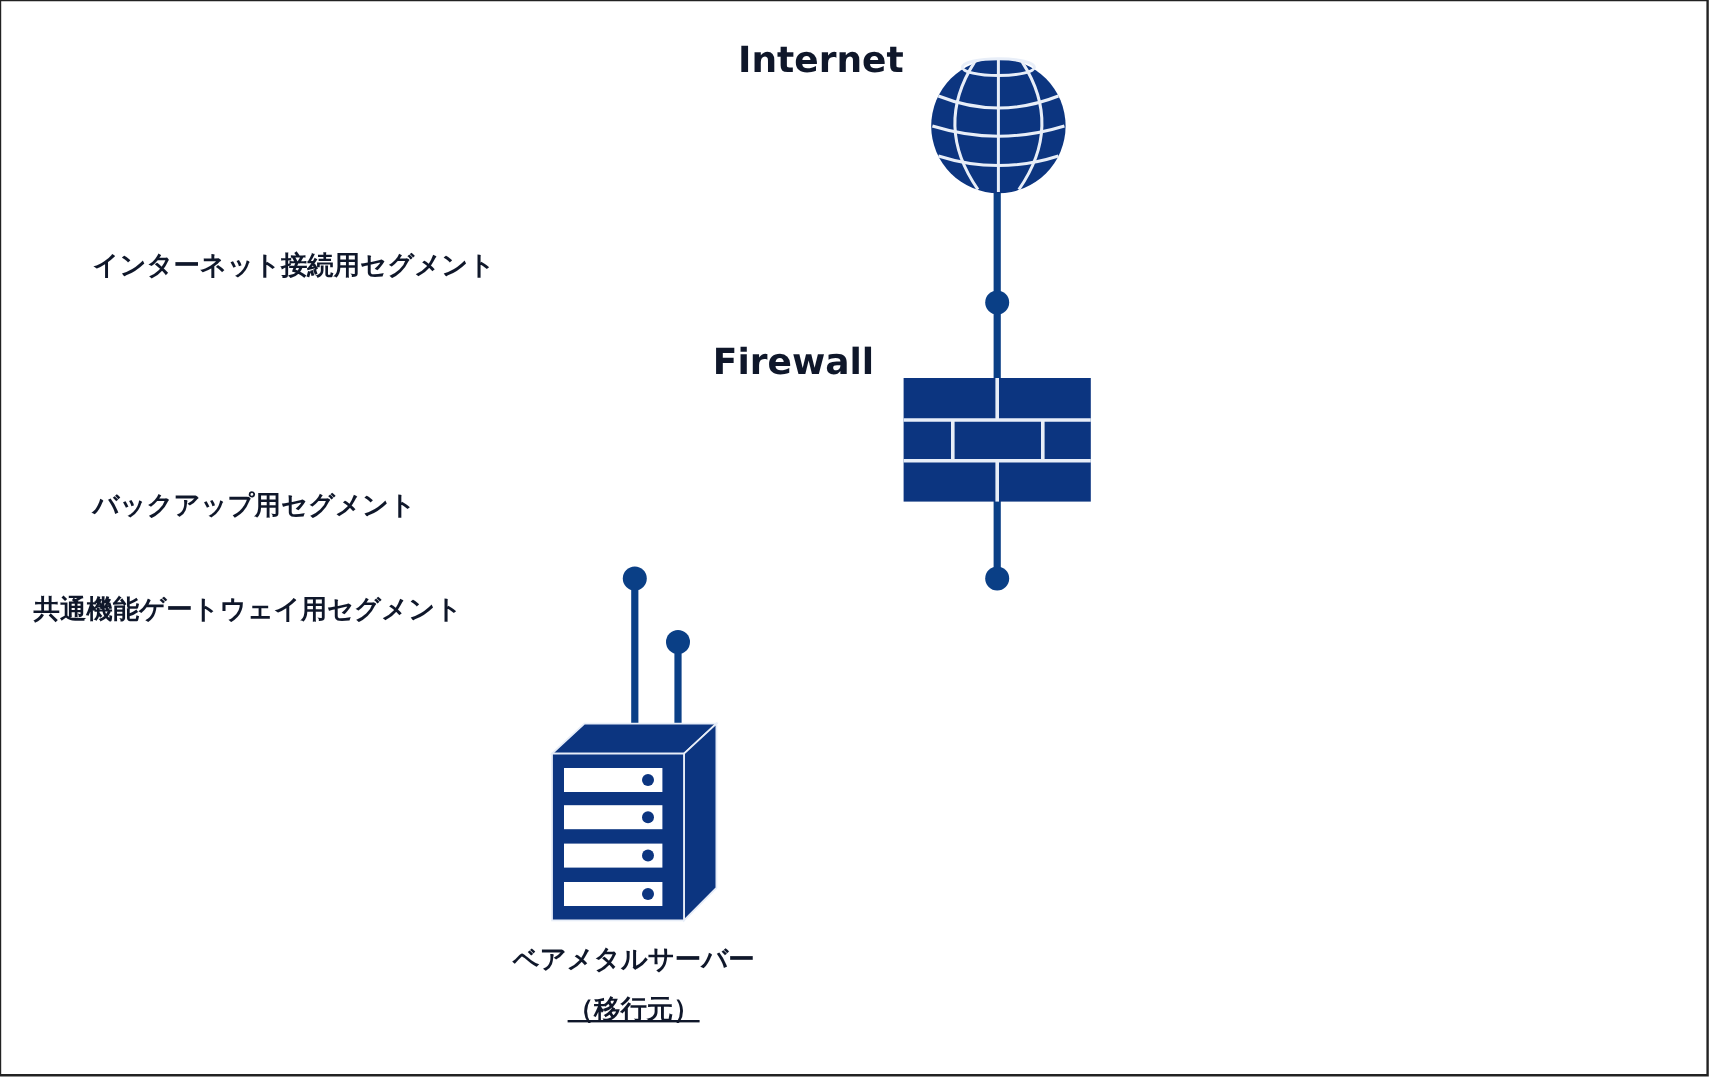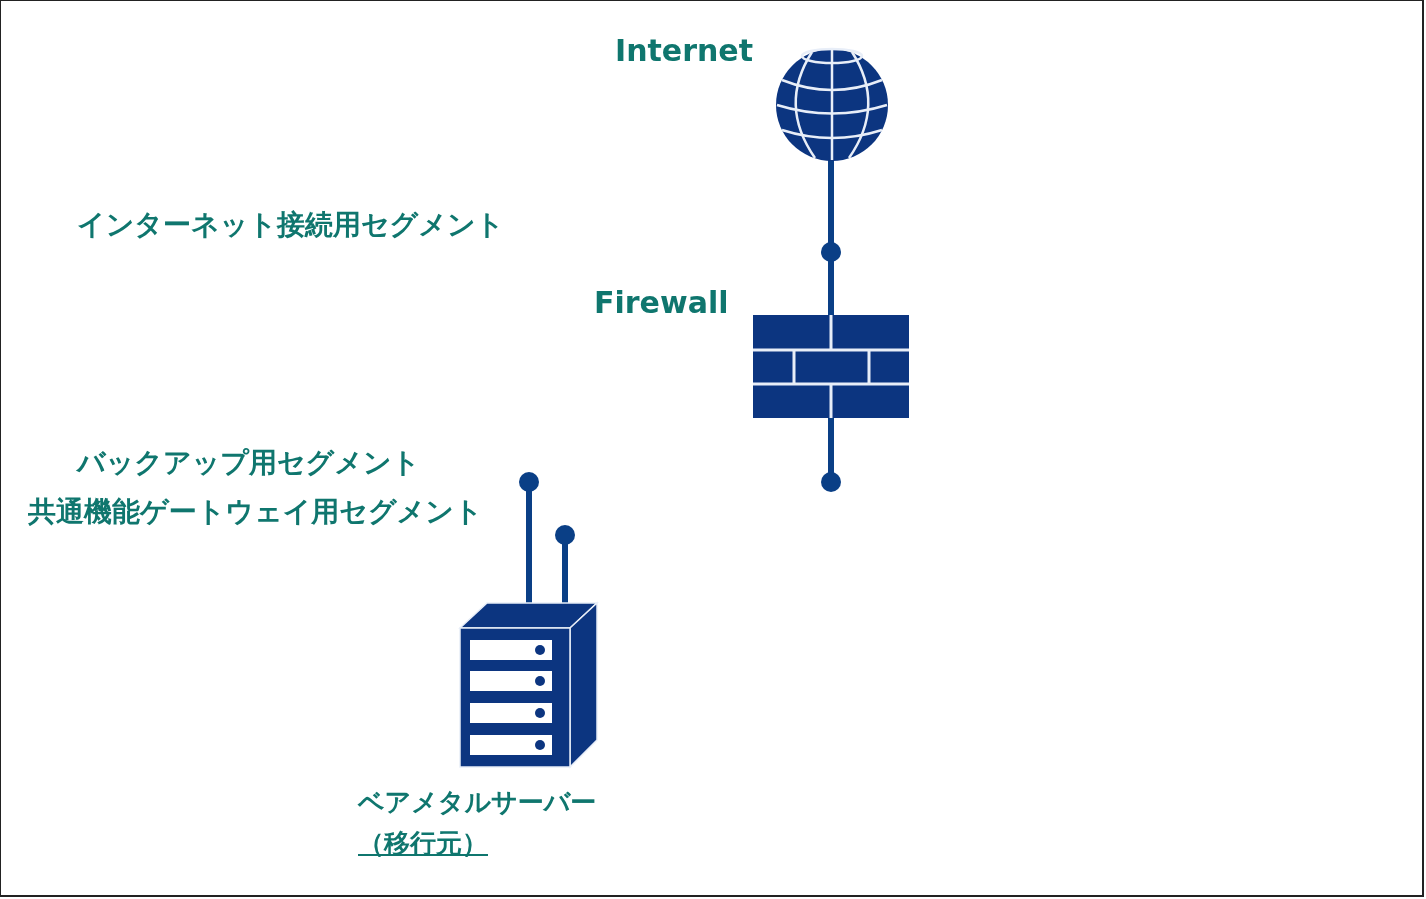--- a/index.html
+++ b/index.html
@@ -1,24 +1,24 @@
 <!DOCTYPE html>
 <html><head>
 <meta charset="utf-8">
 <style>
   html, body { margin: 0; padding: 0; background: #ffffff; }
   body { width: 1426px; height: 899px; position: relative; overflow: hidden;
          font-family: "DejaVu Sans", sans-serif; }
   .frame { position: absolute; left: 0; top: 0; width: 1424px; height: 897px;
            border: 1px solid #222; border-right-width: 2px; border-bottom-width: 2px;
            box-sizing: border-box; }
-  .lbl { position: absolute; font-weight: bold; color: #0f766e; white-space: nowrap; }
+  .lbl { position: absolute; font-weight: bold; color: #0f172a; white-space: nowrap; }
   .title-lbl { font-size: 30px; }
-  .seg-lbl { font-size: 28px; }
-  .srv-lbl { font-size: 26px; width: 340px; left: 358px; }
+  .seg-lbl { font-size: 22px; }
+  .srv-lbl { font-size: 22px; text-align: center; width: 340px; left: 358px; }
   svg#diagram { position: absolute; left: 0; top: 0; }
 </style>
 </head>
 <body>
 
 <div class="frame"></div>
 
 <svg id="diagram" width="1426" height="899">
   <defs>
     <filter id="shadow" x="-5%" y="-50%" width="110%" height="300%">
@@ -82,17 +82,17 @@
       <circle cx="540" cy="713" r="5"></circle>
       <circle cx="540" cy="745" r="5"></circle>
     </g>
   </g>
 </svg>
 
 <div class="lbl title-lbl" style="left:615px; top:33px;">Internet</div>
 <div class="lbl title-lbl" style="left:594px; top:285px;">Firewall</div>
 
 <div class="lbl seg-lbl" style="left:77px; top:206px;">インターネット接続用セグメント</div>
-<div class="lbl seg-lbl" style="left:77px; top:444px;">バックアップ用セグメント</div>
+<div class="lbl seg-lbl" style="left:77px; top:406px;">バックアップ用セグメント</div>
 <div class="lbl seg-lbl" style="left:28px; top:493px;">共通機能ゲートウェイ用セグメント</div>
 
 <div class="lbl srv-lbl" style="top:785px;">ベアメタルサーバー</div>
 <div class="lbl srv-lbl" style="top:826px;text-decoration:underline;">（移行元）</div>
 
 </body></html>

